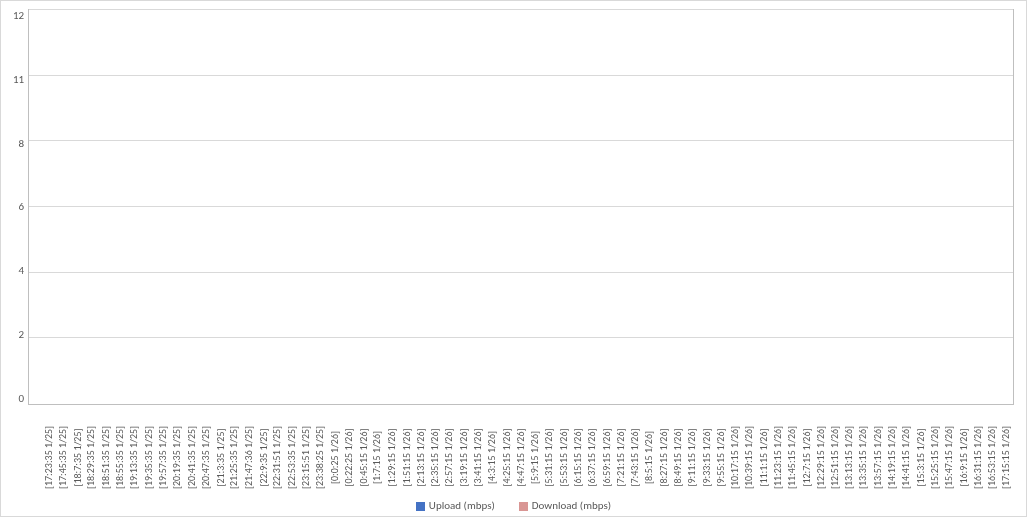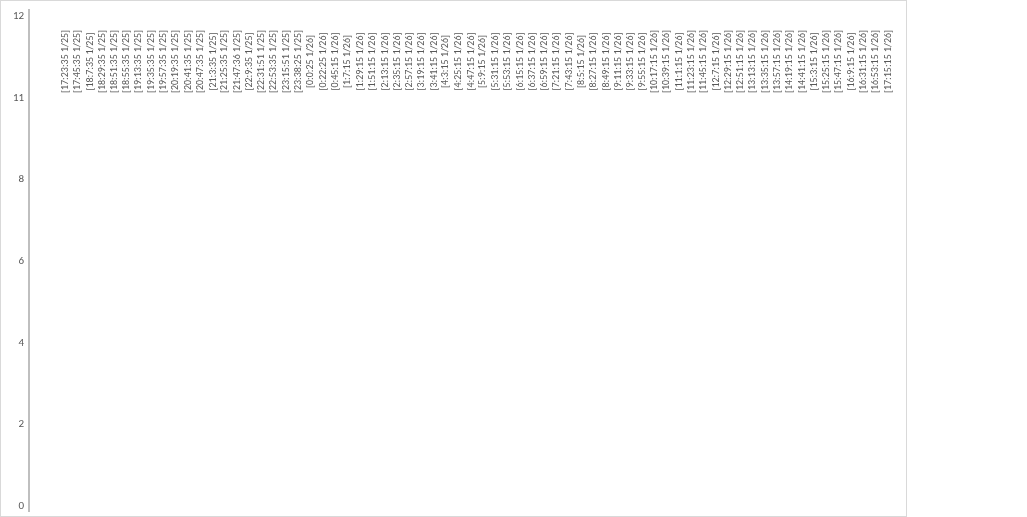--- a/index.html
+++ b/index.html
@@ -1,16 +1,16 @@
 <!DOCTYPE html>
 <html><head>
 <meta charset="utf-8">
 <style>
   html,body{margin:0;padding:0;font-family:Calibri,Arial,sans-serif;background:#fff;color:#595959}
-  .chart-wrap{box-sizing:border-box;width:907px;height:517px;border:1px solid #d9d9d9;padding:8px 12px 4px 12px;display:flex;flex-direction:row}
+  .chart-wrap{box-sizing:border-box;width:1027px;height:517px;border:1px solid #d9d9d9;padding:8px 12px 4px 12px;display:flex;flex-direction:column}
   .plot-row{flex:1 1 auto;display:flex;min-height:0}
   .y-axis{display:flex;flex-direction:column;justify-content:space-between;align-items:flex-end;font-size:11px;padding-right:4px;height:100%}
   .plot-frame{flex:1 1 auto;position:relative;border:1px solid #bfbfbf;min-width:0}
   .grid-line{position:absolute;left:0;right:0;border-top:1px solid #d9d9d9}
   .bars{position:absolute;inset:0;display:flex;align-items:flex-end}
   .slot{flex:1 1 0;display:flex;align-items:flex-end;justify-content:center;min-width:0;position:relative}
   .bar{width:50%;max-width:3px;min-width:1px}
   .bar.u{background:#4472c4}
   .bar.d{background:#d99694}
   .x-axis{display:flex;margin-left:28px;margin-top:2px;height:88px;overflow:hidden}
@@ -2393,13 +2393,17 @@
       <div class="x-tick" style="flex: 0 0 1.47059%;">
         <span>[16:31:15 1/26]</span>
       </div>
       <div class="x-tick" style="flex: 0 0 1.47059%;">
         <span>[16:53:15 1/26]</span>
       </div>
       <div class="x-tick" style="flex: 0 0 1.47059%;">
         <span>[17:15:15 1/26]</span>
       </div>
     </div>
+  <div class="legend">
+    <span><span class="swatch u"></span><span>Upload (mbps)</span></span>
+    <span><span class="swatch d"></span><span>Download (mbps)</span></span>
+  </div>
 </div>
 
 </body></html>

